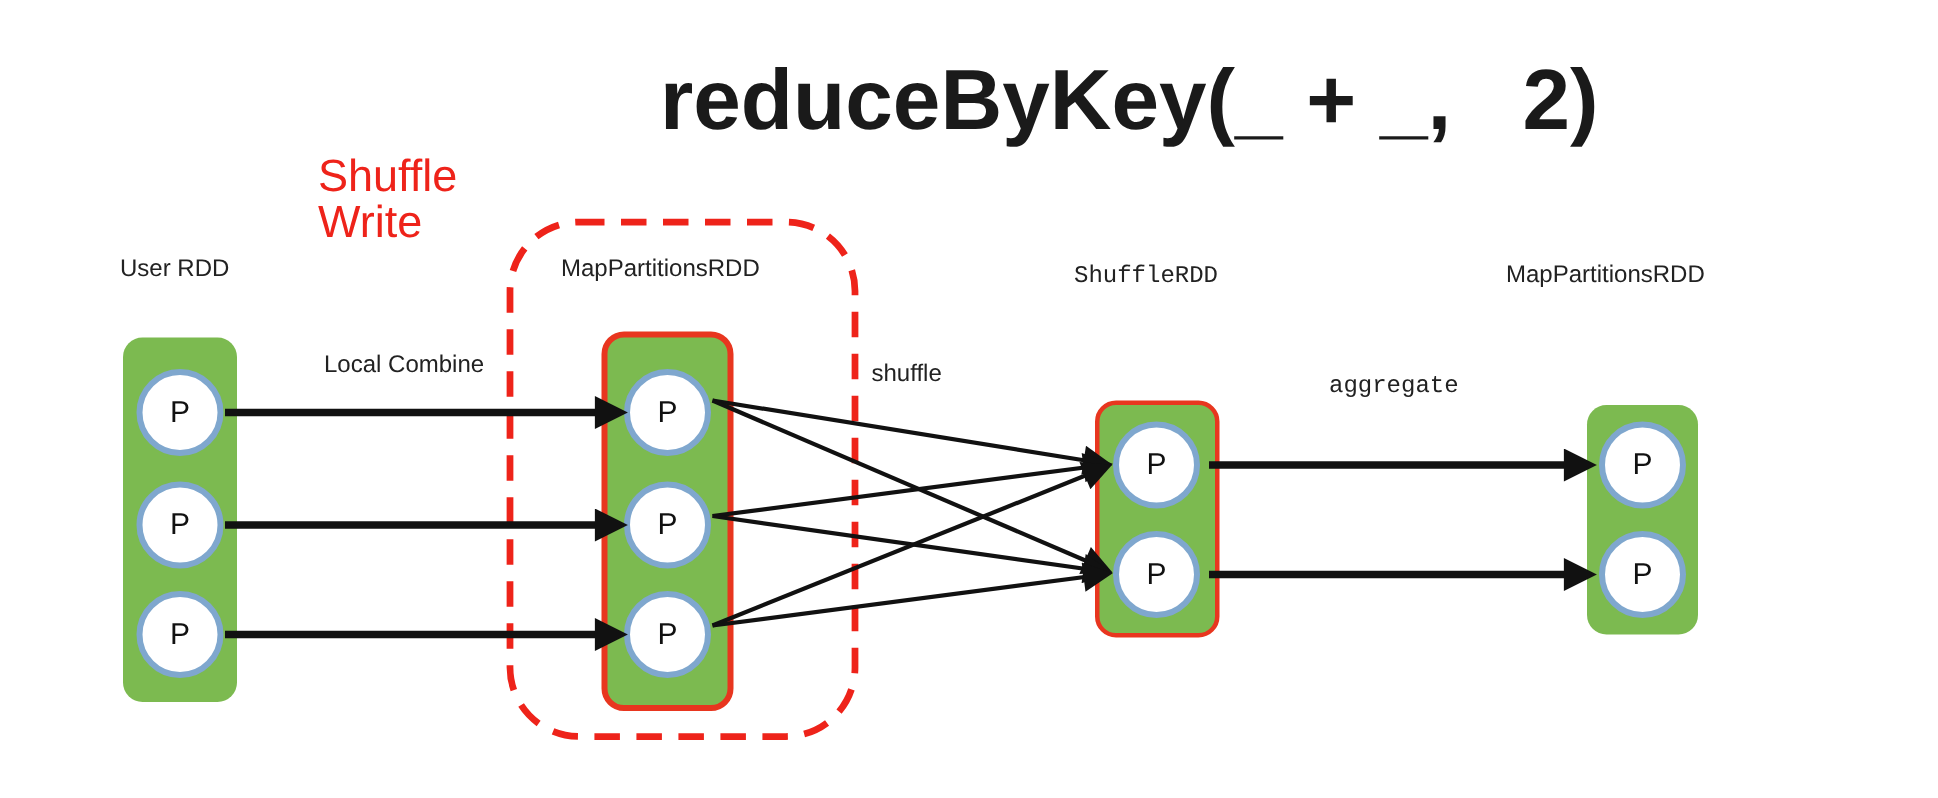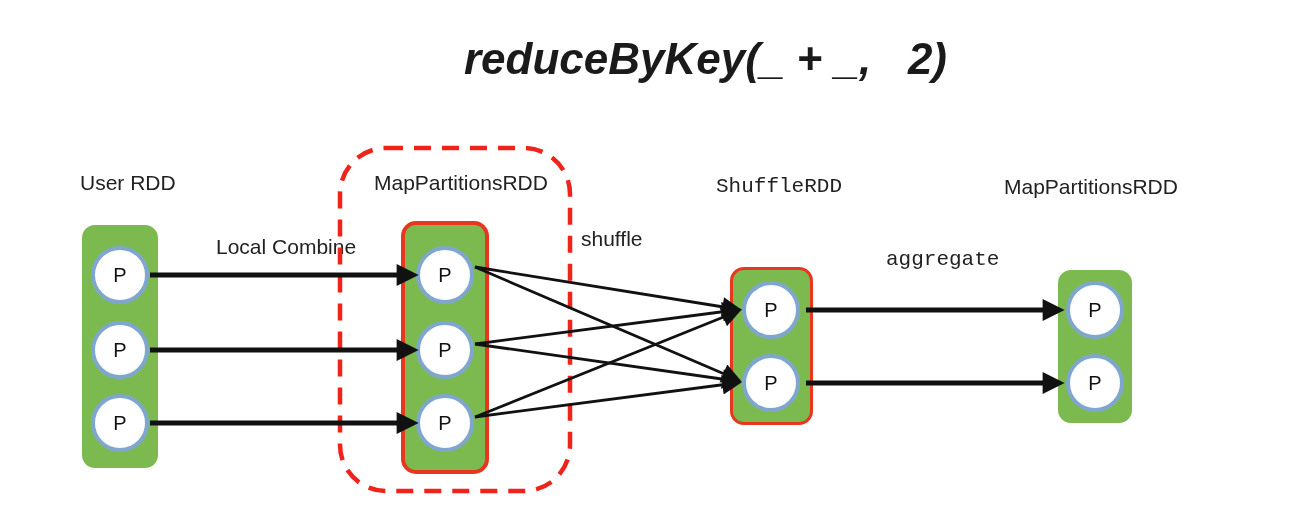--- a/index.html
+++ b/index.html
@@ -9,36 +9,36 @@
     --red-border:#E8361F;
     --arrow:#111111;
     --text:#1A1A1A;
   }
   html,body{margin:0;padding:0;background:#ffffff;}
   .stage{
     position:relative;width:1292px;height:532px;background:#ffffff;
     font-family:"Liberation Sans", sans-serif;overflow:hidden;
   }
   .title{
-    position:absolute;left:464px;top:34px;
-    font-size:44px;font-weight:700;color:var(--text);white-space:pre;font-style:italic;
+    position:absolute;left:440px;top:34px;
+    font-size:57px;font-weight:700;color:var(--text);white-space:pre;
   }
   .shuffle-write{
     position:absolute;left:212px;top:102px;width:128px;
     font-size:30px;line-height:31px;color:var(--red);
   }
   .lbl{
-    position:absolute;font-size:21px;color:#222222;white-space:nowrap;
+    position:absolute;font-size:16px;color:#222222;white-space:nowrap;
   }
   .lbl-user-rdd{left:80px;top:171px;}
   .lbl-mp1{left:374px;top:171px;}
   .lbl-shuffle-rdd{left:716px;top:175px;font-family:Liberation Mono, monospace;}
   .lbl-mp2{left:1004px;top:175px;}
   .lbl-local-combine{left:216px;top:235px;text-align:center;}
-  .lbl-shuffle{left:581px;top:227px;}
+  .lbl-shuffle{left:581px;top:241px;}
   .lbl-aggregate{left:886px;top:248px;font-family:Liberation Mono, monospace;}
   .rdd-box{
     position:absolute;background:var(--green);border-radius:13px;box-sizing:border-box;
   }
   .box1{left:82px;top:225px;width:76px;height:243px;}
   .box2{left:401px;top:221px;width:88px;height:253px;border:4px solid var(--red-border);border-radius:15px;}
   .box3{left:730px;top:267px;width:83px;height:158px;border:3px solid var(--red-border);border-radius:14px;}
   .box4{left:1058px;top:270px;width:74px;height:153px;}
   .part{
     position:absolute;width:58px;height:58px;border-radius:50%;
@@ -55,20 +55,21 @@
     pointer-events:none;
   }
 </style>
 </head>
 <body>
 
 <div class="stage">
 
   <div class="title">reduceByKey(_ + _,   2)</div>
 
+  <div class="shuffle-write">Shuffle Write</div>
 
   <div class="lbl lbl-user-rdd">User RDD</div>
   <div class="lbl lbl-mp1">MapPartitionsRDD</div>
   <div class="lbl lbl-shuffle-rdd">ShuffleRDD</div>
   <div class="lbl lbl-mp2">MapPartitionsRDD</div>
 
   <div class="lbl lbl-local-combine">Local Combine</div>
   <div class="lbl lbl-shuffle">shuffle</div>
   <div class="lbl lbl-aggregate">aggregate</div>
 

